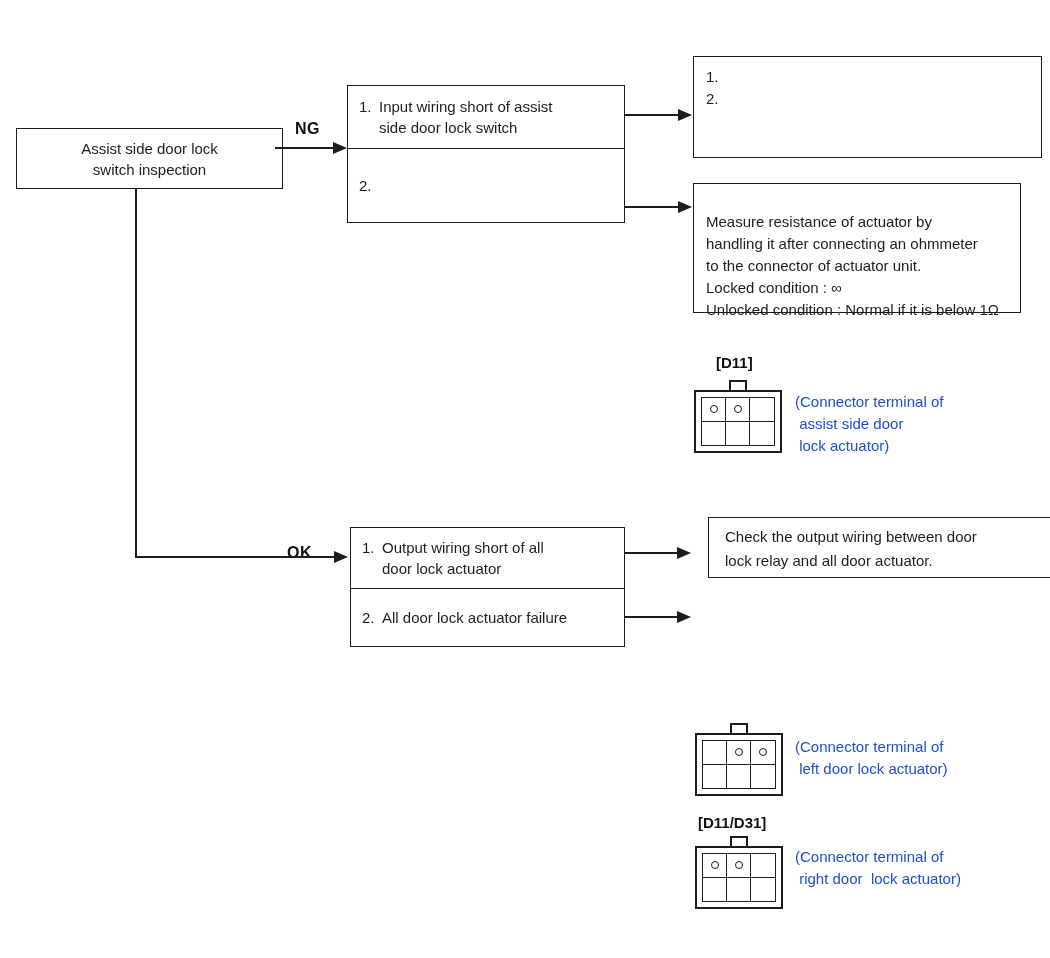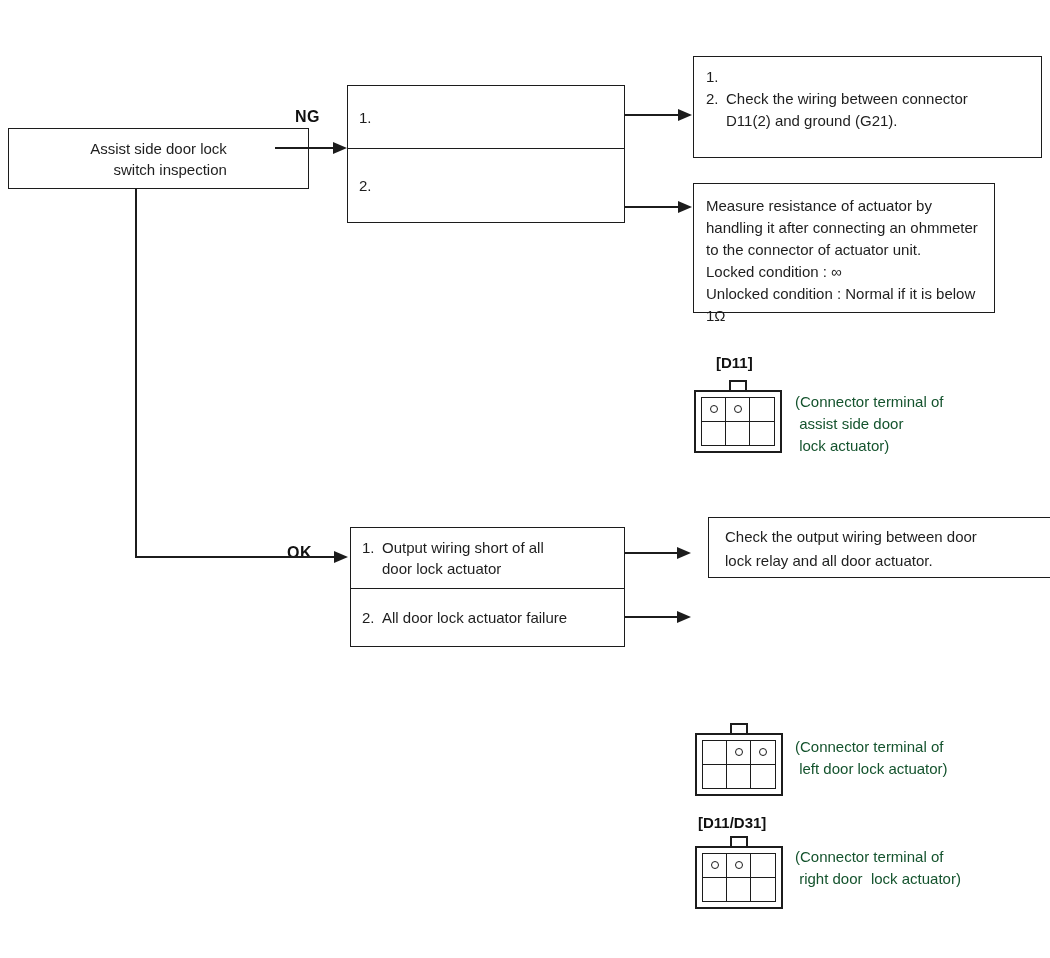--- a/index.html
+++ b/index.html
@@ -111,73 +111,73 @@
     height: 8px;
     border: 1.6px solid #1c1c1c;
     border-radius: 50%;
     background: #ffffff;
   }
   .connector-caption {
     position: absolute;
     font-size: 15px;
     line-height: 22px;
     white-space: pre-wrap;
-    color: #14532d;
+    color: #1d4ed8;
   }
 </style>
 </head>
 <body>
 
 <div class="canvas">
 
-  <div class="box centered pre" style="left:8px; top:128px; width:301px; height:61px;text-align:right;">Assist side door lock
+  <div class="box centered pre" style="left:16px; top:128px; width:267px; height:61px;">Assist side door lock
 switch inspection</div>
 
-  <div class="branch-label" style="left:295px; top:108px;">NG</div>
+  <div class="branch-label" style="left:295px; top:120px;">NG</div>
 
   <div class="hline" style="left:275px; top:147px; width:60px;"></div>
   <div class="arrowhead" style="left:333px; top:142px;"></div>
 
   <div class="vline" style="left:135px; top:189px; height:369px;"></div>
 
   <div class="branch-label" style="left:287px; top:544px;">OK</div>
 
   <div class="hline" style="left:135px; top:556px; width:201px;"></div>
   <div class="arrowhead" style="left:334px; top:551px;"></div>
 
   <div class="box cellbox" style="left:347px; top:85px; width:278px; height:138px;">
     <div class="cell divided" style="flex:0 0 63px;">
       <div class="item">
         <span class="num">1.</span>
+        <span class="txt">Input wiring short of assist
+side door lock switch</span>
       </div>
     </div>
     <div class="cell" style="flex:1;">
       <div class="item">
         <span class="num">2.</span>
       </div>
     </div>
   </div>
 
   <div class="hline" style="left:625px; top:114px; width:54px;"></div>
   <div class="arrowhead" style="left:678px; top:109px;"></div>
   <div class="hline" style="left:625px; top:206px; width:54px;"></div>
   <div class="arrowhead" style="left:678px; top:201px;"></div>
 
   <div class="box padbox" style="left:693px; top:56px; width:349px; height:102px; line-height:22px;">
     <div class="item">
       <span class="num">1.</span>
     </div>
     <div class="item">
       <span class="num">2.</span>
-      <span class="txt">Check the wiring between connector
-D11(2) and ground (G21).</span>
-    </div>
-  </div>
-
-  <div class="box padbox pre" style="left:693px; top:183px; width:302px; height:130px; line-height:22px; padding-top:11px;">Measure resistance of actuator by
+    </div>
+  </div>
+
+  <div class="box padbox pre" style="left:693px; top:183px; width:328px; height:130px; line-height:22px; padding-top:27px;">Measure resistance of actuator by
 handling it after connecting an ohmmeter
 to the connector of actuator unit.
 Locked condition : ∞
 Unlocked condition : Normal if it is below 1Ω</div>
 
   <div class="connector-label" style="left:716px; top:354px;">[D11]</div>
   <div class="connector" style="left:694px; top:380px;">
     <div class="tab"></div>
     <div class="shell">
       <div class="grid">

